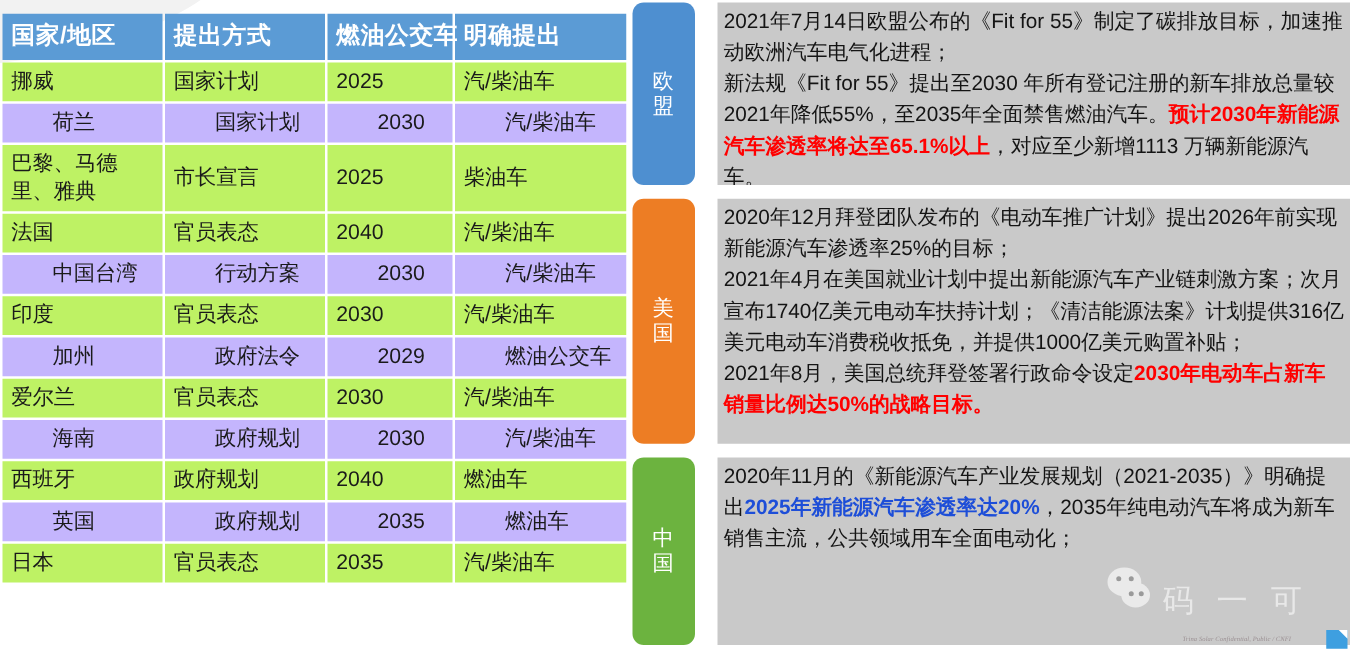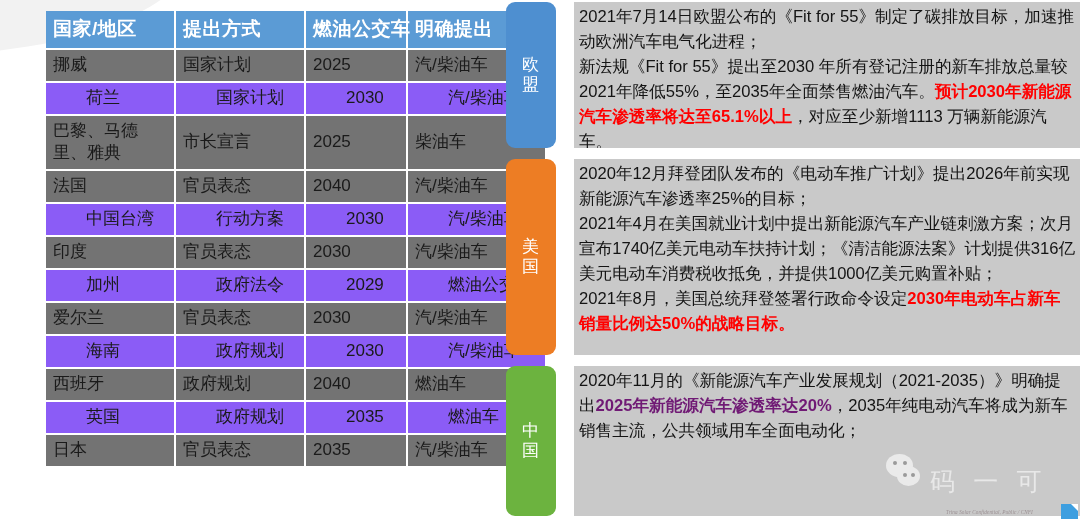--- a/index.html
+++ b/index.html
@@ -34,21 +34,20 @@
     z-index: 0;
   }
 
   
   .table-wrap {
     position: absolute;
     left: 0;
     top: 9px;
     width: 497px;
     z-index: 2;
-    margin-left: 44px;
   }
   table.policy-table {
     border-collapse: separate;
     border-spacing: 2px 2px;
     width: 497px;
     table-layout: fixed;
   }
   table.policy-table col.c1 { width: 128px; }
   table.policy-table col.c2 { width: 128px; }
   table.policy-table col.c3 { width: 100px; }
@@ -66,22 +65,22 @@
     letter-spacing: 0.5px;
     white-space: nowrap;
   }
   table.policy-table td {
     font-size: 17px;
     color: #1a1a1a;
     padding: 4px 7px 5px 7px;
     line-height: 22px;
     vertical-align: middle;
   }
-  tr.row-even td { background: #737373; }
-  tr.row-odd  td { background: #8b5cf6; padding-left: 40px; }
+  tr.row-even td { background: #bef264; }
+  tr.row-odd  td { background: #c4b5fd; padding-left: 40px; }
 
   
   .panels {
     position: absolute;
     left: 506px;
     top: 0;
     width: 574px;
     height: 521px;
     z-index: 2;
   }
@@ -121,21 +120,21 @@
     background: #c9c9c9;
     color: #141414;
     font-size: 16.6px;
     line-height: 25px;
     padding: 2px 4px 4px 5px;
     box-sizing: border-box;
     overflow: hidden;
   }
   .panel-body p { margin: 0; }
   .hl-red  { color: #ff0000; font-weight: bold; }
-  .hl-bold { font-weight: bold; color: #701a75; }
+  .hl-bold { font-weight: bold; color: #1d4ed8; }
 
   
   .watermark {
     position: absolute;
     left: 884px;
     top: 452px;
     width: 190px;
     height: 52px;
     z-index: 5;
     pointer-events: none;

